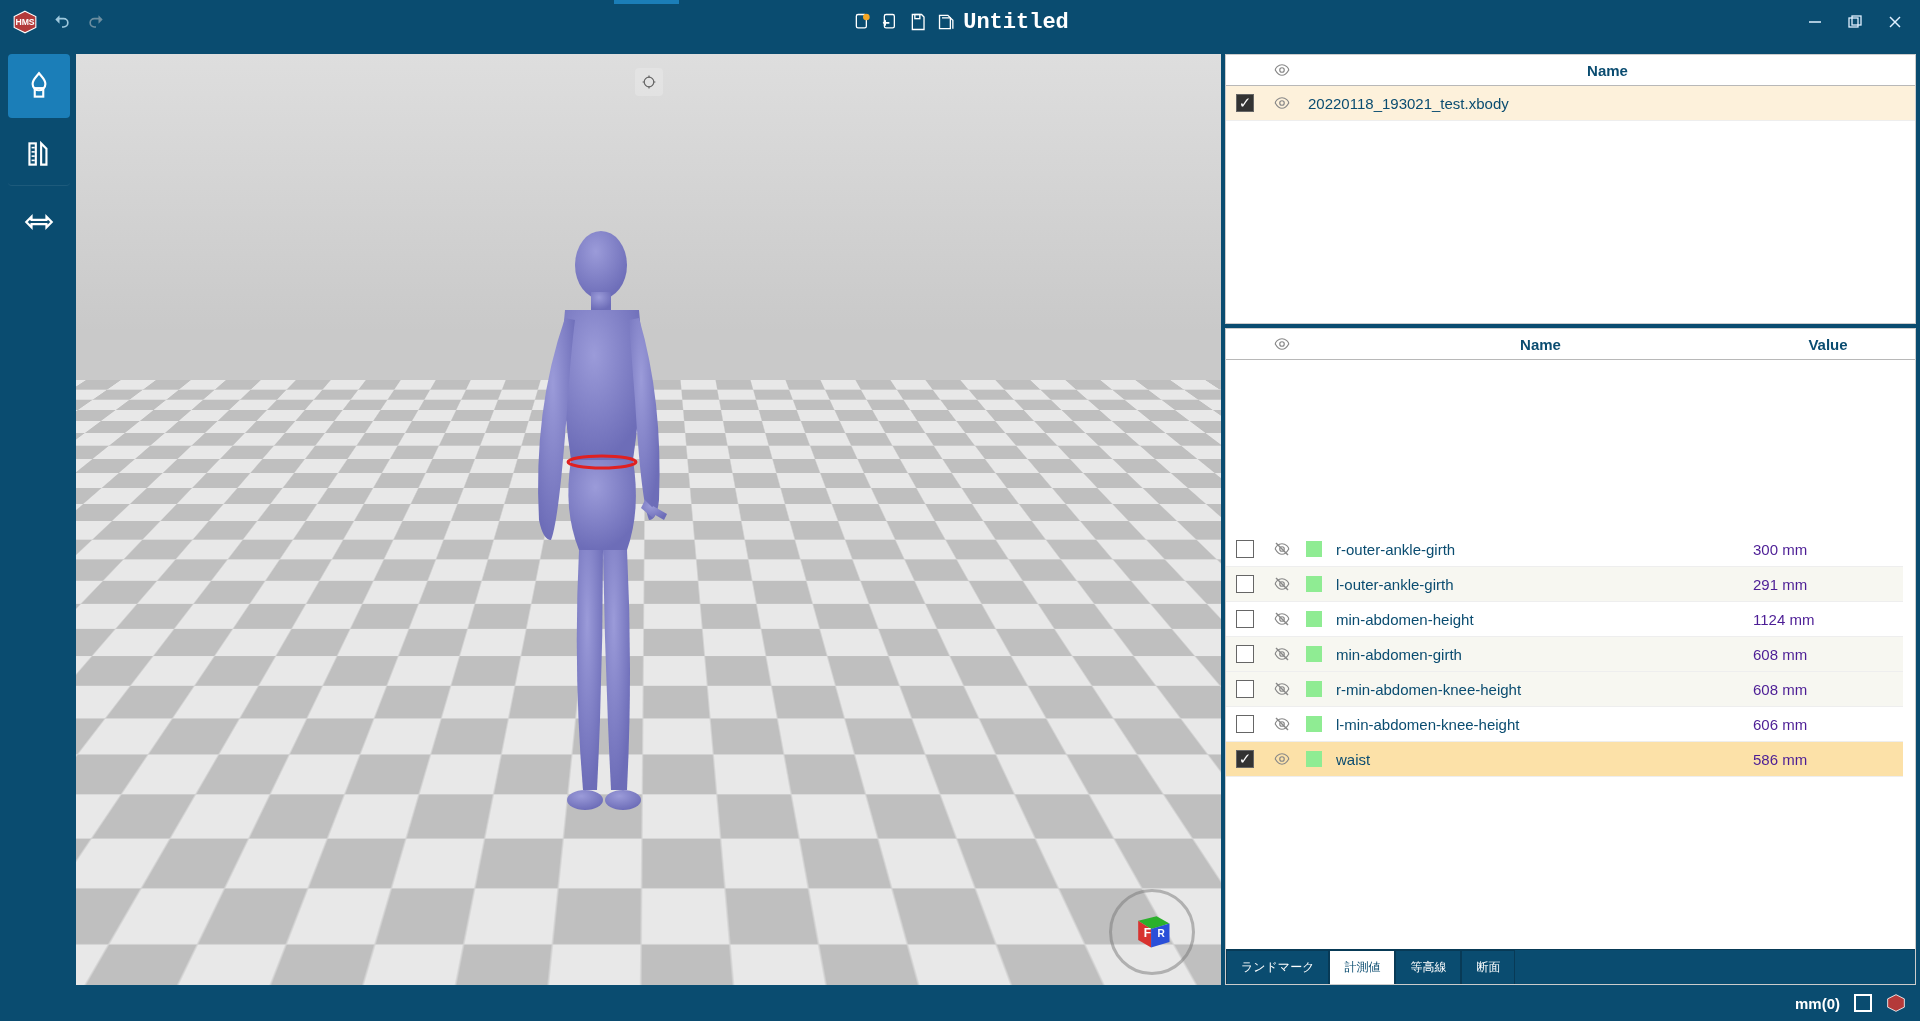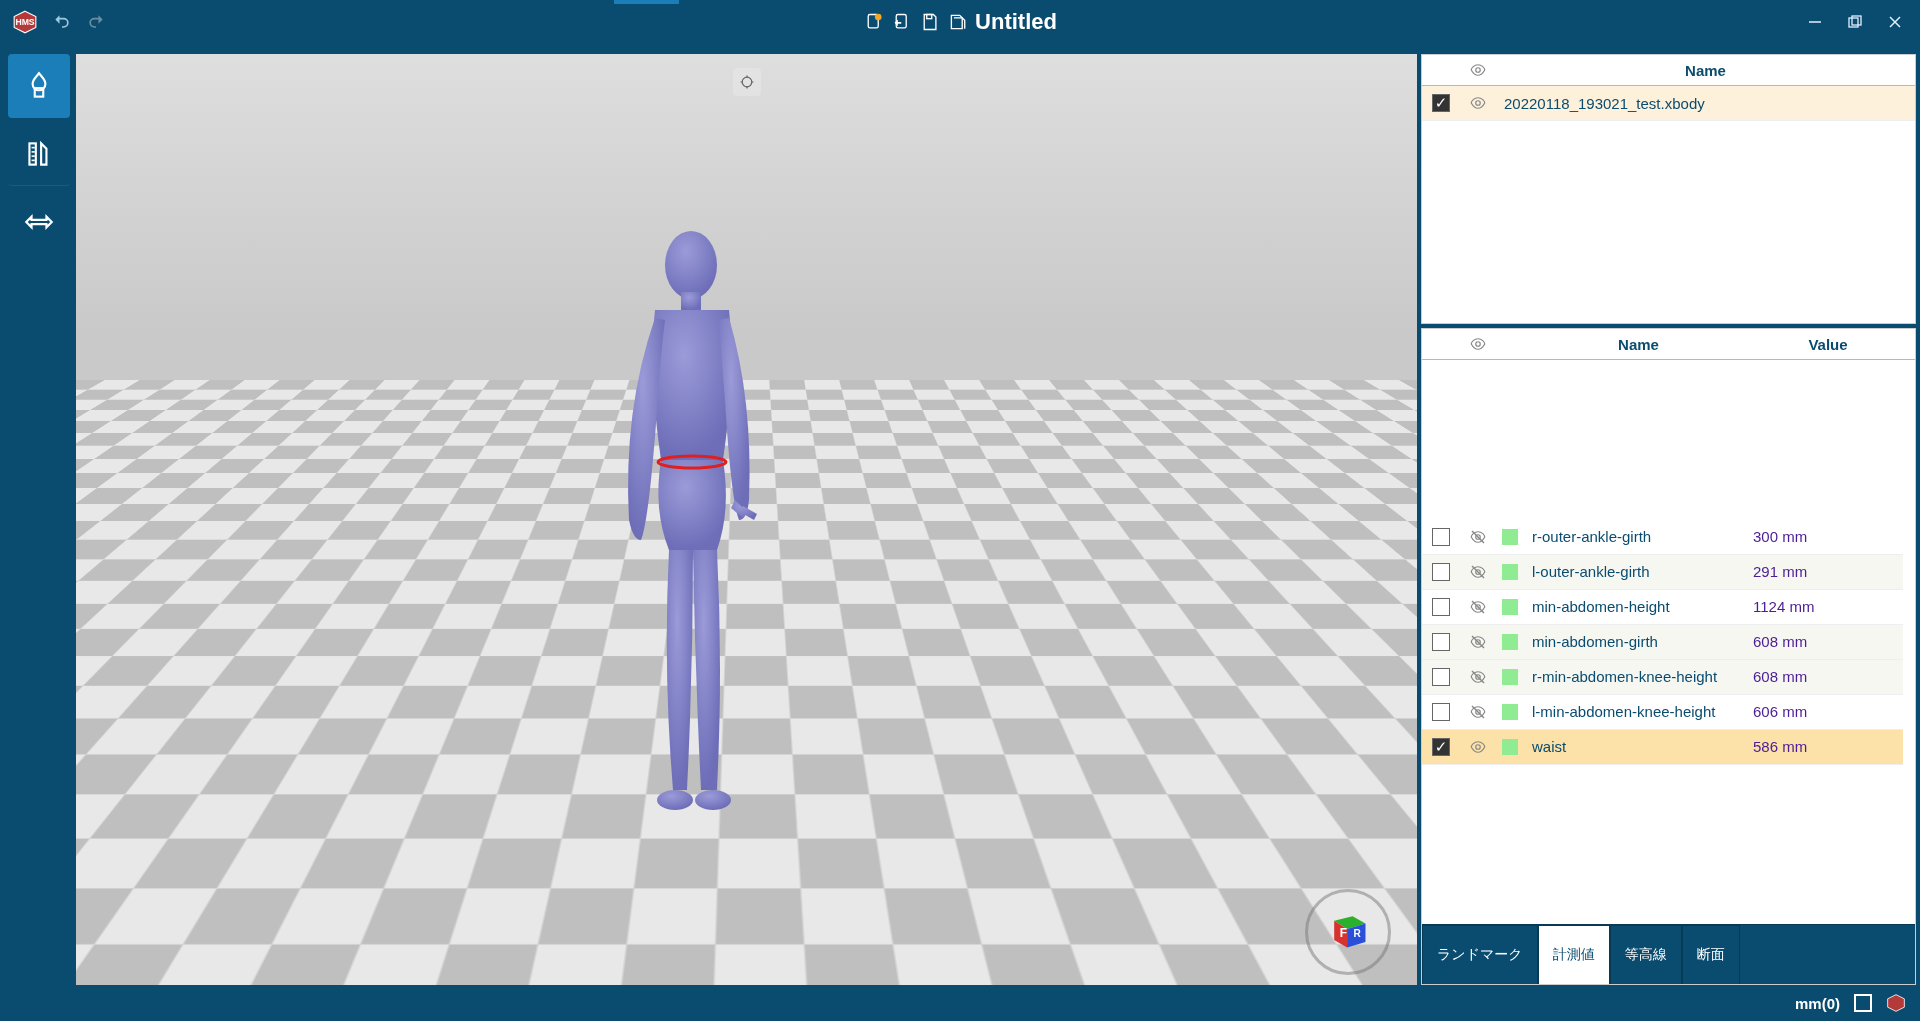--- a/index.html
+++ b/index.html
@@ -3,21 +3,21 @@
 <meta charset="utf-8">
 <style>
   * { box-sizing: border-box; margin: 0; padding: 0; }
   body { font-family: "Segoe UI", Arial, sans-serif; background: #0a4c70; color: #fff; overflow: hidden; height: 100vh; width: 100vw; }
   
   
   .titlebar { height: 44px; background: #0a4c70; display: flex; align-items: center; position: relative; }
   .titlebar-left { display: flex; align-items: center; gap: 14px; padding-left: 12px; }
   .logo { width: 26px; height: 26px; display: flex; align-items: center; justify-content: center; }
   .tb-btn { cursor: pointer; color: #9fc9de; display: flex; align-items: center; justify-content: center; width: 20px; height: 20px; }
-  .titlebar-center { position: absolute; left: 50%; transform: translateX(-50%); display: flex; align-items: center; gap: 6px; }
+  .titlebar-center { position: absolute; left: 50%; transform: translateX(-50%); display: flex; align-items: center; gap: 6px; font-family: Liberation Mono, monospace; }
   .tb-icon { cursor: pointer; color: #fff; width: 22px; height: 22px; display: flex; align-items: center; justify-content: center; }
   .title-text { font-size: 22px; font-weight: 600; color: #fff; }
   .titlebar-right { margin-left: auto; display: flex; gap: 22px; padding-right: 16px; }
   .win-btn { cursor: pointer; color: #e0f0ff; width: 18px; height: 18px; display: flex; align-items: center; justify-content: center; }
   .top-highlight { position: absolute; top: 0; left: 614px; width: 65px; height: 4px; background: #1b7eb8; }
   
   
   .main { display: flex; height: calc(100% - 44px - 36px); }
   
   
@@ -40,21 +40,21 @@
   .body-svg { width: 100%; height: 100%; }
   .waist-ring { stroke: #e02020; stroke-width: 3; fill: none; }
   
   .viewport-top-btn { position: absolute; top: 14px; left: 50%; transform: translateX(-50%); width: 28px; height: 28px; background: rgba(230,230,230,0.7); border-radius: 4px; cursor: pointer; display: flex; align-items: center; justify-content: center; color: #555; }
   
   .view-cube-wrap { position: absolute; bottom: 18px; right: 34px; width: 70px; height: 70px; }
   .cube-ring { position: absolute; inset: -8px; border: 3px solid rgba(120,120,120,0.5); border-radius: 50%; }
   .cube { position: absolute; inset: 10px 12px; }
   
   
-  .right-panels { width: 495px; display: flex; flex-direction: column; margin: 10px 4px 0 4px; }
+  .right-panels { width: 691px; display: flex; flex-direction: column; margin: 10px 4px 0 4px; }
   .panel { background: #fff; color: #222; border: 1px solid #ccc; display: flex; flex-direction: column; overflow: hidden; }
   .panel.top { height: 270px; }
   .panel.bottom { flex: 1; margin-top: 4px; display: flex; flex-direction: column; }
   
   .panel-header-row { display: flex; align-items: center; border-bottom: 1px solid #b8b8b8; font-weight: 600; color: #0a4c70; padding: 6px 0; font-size: 15px; }
   .col-check { width: 38px; display: flex; justify-content: center; }
   .col-vis { width: 36px; display: flex; justify-content: center; color: #888; }
   .col-name-h { flex: 1; text-align: center; }
   .col-value-h { width: 150px; text-align: center; }
   .col-swatch { width: 28px; display: flex; justify-content: center; }
@@ -68,21 +68,21 @@
   .vis-icon { cursor: pointer; color: #888; }
   .swatch { width: 16px; height: 16px; background: #8fec93; }
   .row-name { flex: 1; padding-left: 8px; color: #0a4c70; white-space: nowrap; overflow: hidden; text-overflow: ellipsis; }
   .row-value { width: 150px; color: #4c1d95; }
   .scroll-hint { width: 12px; background: #f0f0f0; border-left: 1px solid #ddd; }
   
   .measure-scroll { flex: 1; overflow: hidden; display: flex; align-items: center; }
   .measure-rows { flex: 1; overflow: hidden; }
   
   .tabs { display: flex; background: #0a4c70; border-top: 1px solid #083a56; }
-  .tab { padding: 20px 14px; font-size: 14px; cursor: pointer; border: 1px solid #083a56; border-bottom: none; color: #fff; background: #0a4c70; }
+  .tab { padding: 8px 14px; font-size: 12px; cursor: pointer; border: 1px solid #083a56; border-bottom: none; color: #fff; background: #0a4c70; }
   .tab.active { background: #fff; color: #0a4c70; }
   
   
   .statusbar { height: 36px; background: #0a4c70; display: flex; align-items: center; justify-content: flex-end; gap: 14px; padding-right: 14px; color: #fff; font-size: 15px; font-weight: 600; }
   .status-box { width: 18px; height: 18px; border: 2px solid #fff; }
   .status-logo { width: 20px; height: 20px; }
 </style>
 </head>
 <body>
 

